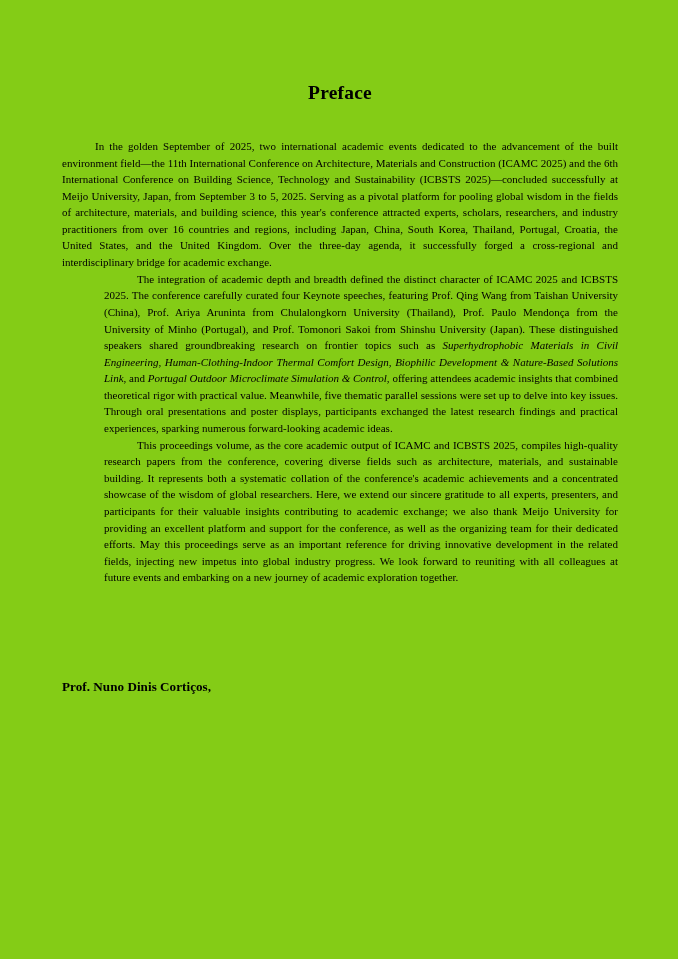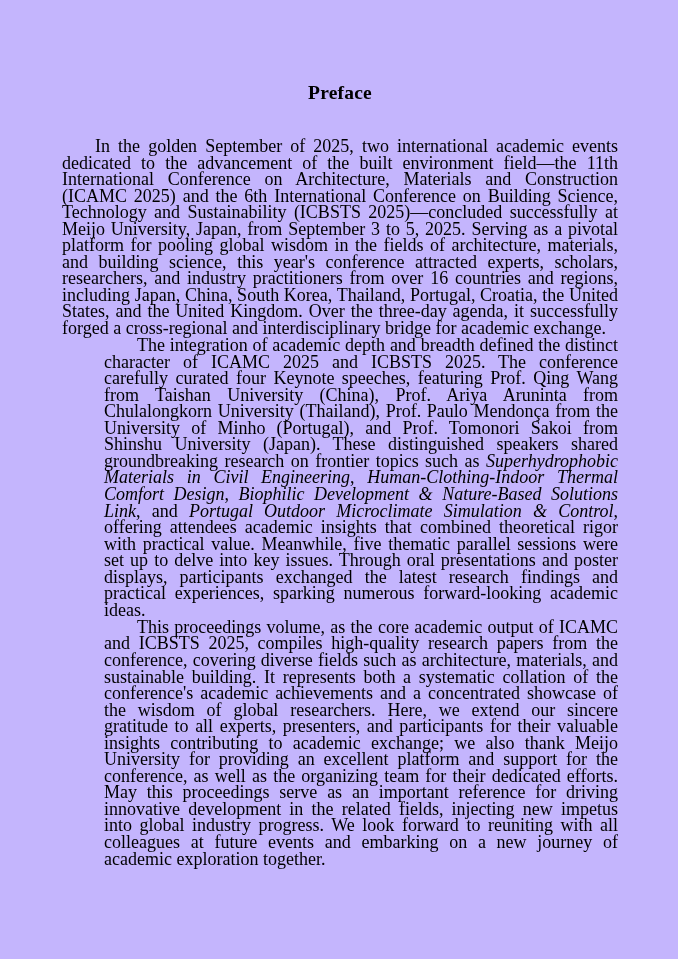--- a/index.html
+++ b/index.html
@@ -13,21 +13,21 @@
     height: 959px;
     overflow: hidden;
     font-family: "Liberation Serif", "DejaVu Serif", serif;
     color: #000000;
     -webkit-font-smoothing: antialiased;
   }
   .page {
     position: relative;
     width: 678px;
     height: 959px;
-    background: #c4b5fd;
+    background: #84cc16;
     box-sizing: border-box;
   }
   .content {
     position: absolute;
     left: 62px;
     top: 0;
     width: 556px;
   }
   .doc-title {
     font-family: "Liberation Serif", "DejaVu Serif", serif;
@@ -44,21 +44,21 @@
   }
   .body-block {
     position: absolute;
     left: 0;
     top: 138px;
     width: 556px;
   }
   p.para {
     margin: 0 0 0 0;
     padding: 0;
-    font-size: 18px;
+    font-size: 11px;
     line-height: 16.55px;
     text-align: justify;
     text-justify: inter-word;
     text-indent: 33px;
     hyphens: none;
     -webkit-hyphens: none;
   }
   p.para + p.para {
     margin-top: 0.5px;
     margin-left: 42px;
@@ -96,16 +96,17 @@
 
       <p class="para">In the golden September of 2025, two international academic events dedicated to the advancement of the built environment field—the 11th International Conference on Architecture, Materials and Construction (ICAMC 2025) and the 6th International Conference on Building Science, Technology and Sustainability (ICBSTS 2025)—concluded successfully at Meijo University, Japan, from September 3 to 5, 2025. Serving as a pivotal platform for pooling global wisdom in the fields of architecture, materials, and building science, this year's conference attracted experts, scholars, researchers, and industry practitioners from over 16 countries and regions, including Japan, China, South Korea, Thailand, Portugal, Croatia, the United States, and the United Kingdom. Over the three-day agenda, it successfully forged a cross-regional and interdisciplinary bridge for academic exchange.</p>
 
       <p class="para"><span>The integration of academic depth and breadth defined the distinct character of ICAMC 2025 and ICBSTS 2025. The conference carefully curated four Keynote speeches, featuring Prof. Qing Wang from Taishan University (China), Prof. Ariya Aruninta from Chulalongkorn University (Thailand), Prof. Paulo Mendonça from the University of Minho (Portugal), and Prof. Tomonori Sakoi from Shinshu University (Japan). These distinguished speakers shared groundbreaking research on frontier topics such as </span><span class="ital">Superhydrophobic Materials in Civil Engineering</span><span>, </span><span class="ital">Human-Clothing-Indoor Thermal Comfort Design</span><span>, </span><span class="ital">Biophilic Development &amp; Nature-Based Solutions Link</span><span>, and </span><span class="ital">Portugal Outdoor Microclimate Simulation &amp; Control</span><span>, offering attendees academic insights that combined theoretical rigor with practical value. Meanwhile, five thematic parallel sessions were set up to delve into key issues. Through oral presentations and poster displays, participants exchanged the latest research findings and practical experiences, sparking numerous forward-looking academic ideas.</span></p>
 
       <p class="para">This proceedings volume, as the core academic output of ICAMC and ICBSTS 2025, compiles high-quality research papers from the conference, covering diverse fields such as architecture, materials, and sustainable building. It represents both a systematic collation of the conference's academic achievements and a concentrated showcase of the wisdom of global researchers. Here, we extend our sincere gratitude to all experts, presenters, and participants for their valuable insights contributing to academic exchange; we also thank Meijo University for providing an excellent platform and support for the conference, as well as the organizing team for their dedicated efforts. May this proceedings serve as an important reference for driving innovative development in the related fields, injecting new impetus into global industry progress. We look forward to reuniting with all colleagues at future events and embarking on a new journey of academic exploration together.</p>
 
     </div>
 
     <div class="signature">
+      <span class="sig-name">Prof. Nuno Dinis Cortiços,</span>
     </div>
 
   </div>
 </div>
 
 </body></html>

